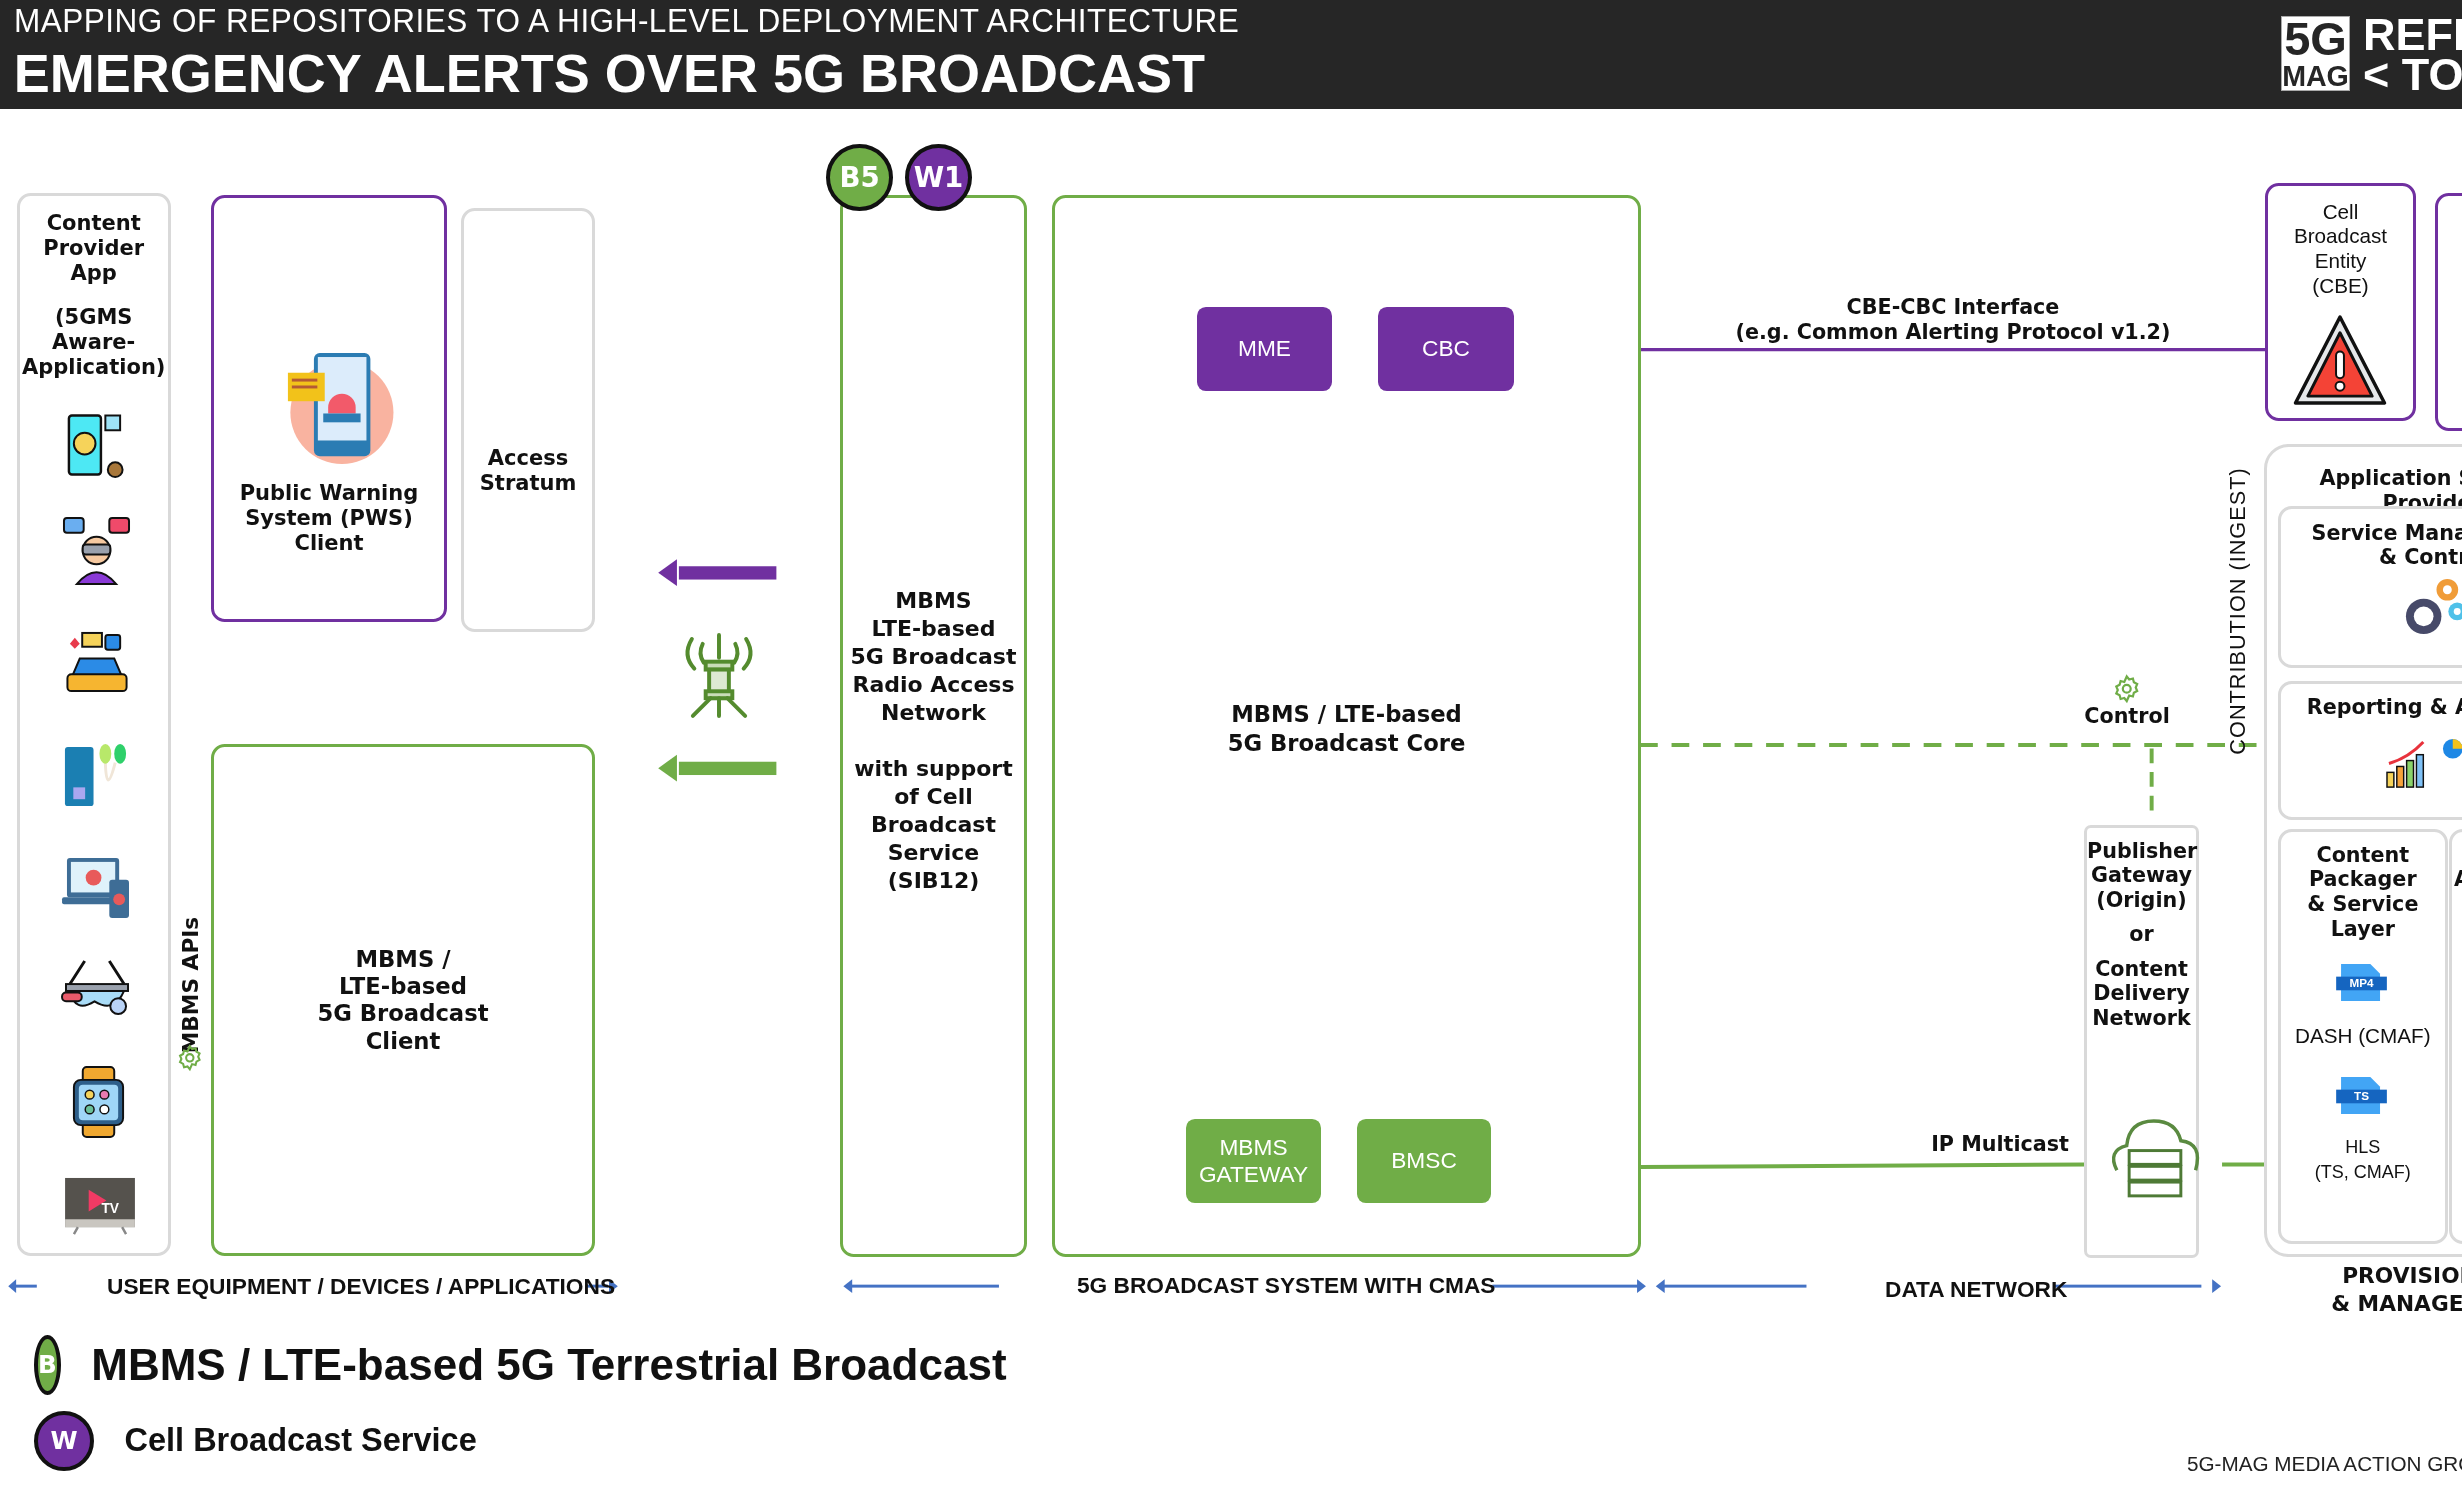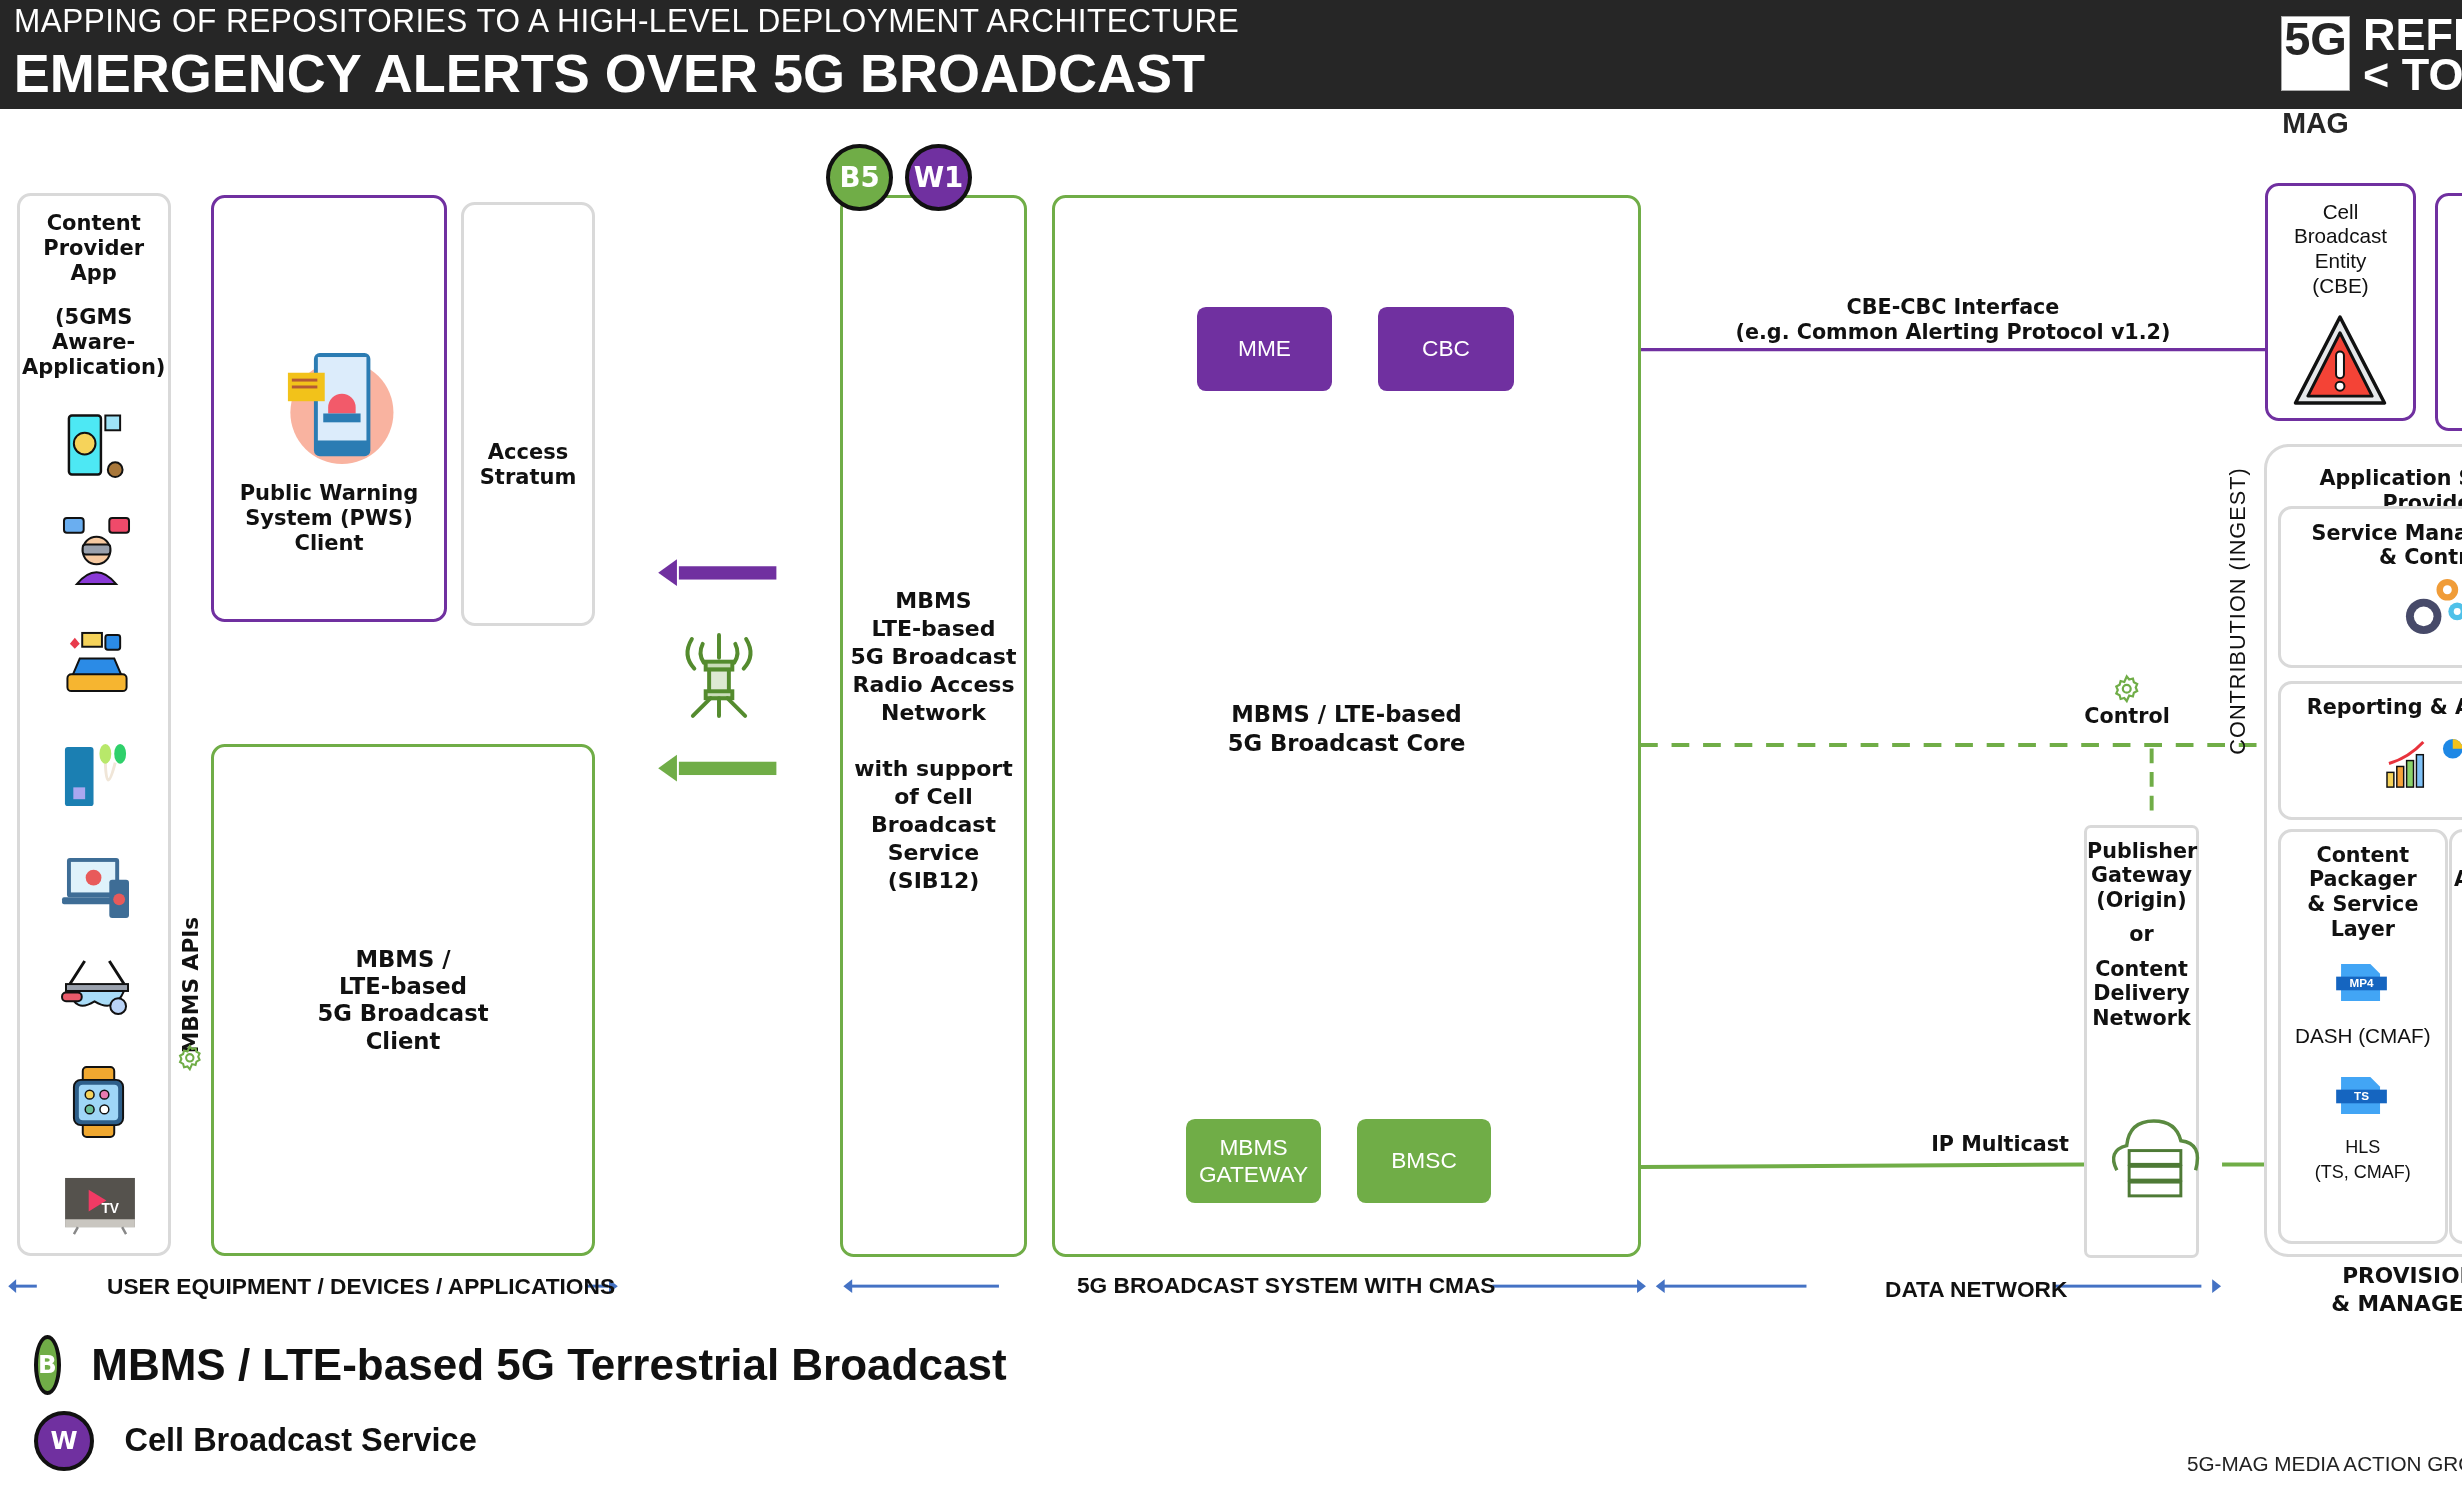--- a/index.html
+++ b/index.html
@@ -4,21 +4,21 @@
 <style>
   html,body{margin:0;padding:0;}
   body{width:2606px;height:1489px;position:relative;background:#ffffff;overflow:hidden;
        font-family:"DejaVu Sans","Liberation Sans",sans-serif;color:#111;}
   .abs{position:absolute;box-sizing:border-box;}
   .hdr{left:0;top:0;width:2606px;height:109px;background:#262626;}
   .hdr-sub{left:13.8px;top:3px;font-size:32.5px;color:#fff;font-family:"Liberation Sans",sans-serif;letter-spacing:0.5px;white-space:nowrap;transform:scaleX(0.97);transform-origin:left;}
   .hdr-title{left:13.8px;top:42px;font-size:54px;font-weight:bold;color:#fff;font-family:"Liberation Sans",sans-serif;white-space:nowrap;}
   .logo-box{left:2281px;top:15.8px;width:69px;height:75px;border:1px solid #aaa;background:#fff;color:#262626;font-family:"Liberation Sans",sans-serif;font-weight:bold;text-align:center;}
   .logo-5g{position:absolute;left:0;top:-3px;width:100%;font-size:47px;line-height:49px;}
-  .logo-mag{position:absolute;left:0;top:45px;width:100%;font-size:28.6px;line-height:29.5px;margin-top:47px;}
+  .logo-mag{position:absolute;left:0;top:45px;width:100%;font-size:28.6px;line-height:29.5px;}
   .logo-ref{left:2363px;top:10.8px;font-size:45px;font-weight:bold;color:#fff;font-family:"Liberation Sans",sans-serif;line-height:47px;white-space:nowrap;}
   .logo-tools{left:2363px;top:51px;font-size:45px;font-weight:bold;color:#fff;font-family:"Liberation Sans",sans-serif;line-height:47px;white-space:nowrap;}
 
   .box{border-radius:13.8px;background:#fff;}
   .grey{border:3.9px solid #d9d9d9;}
   .green{border:3.9px solid #70ad47;}
   .purple{border:3.9px solid #7030a0;}
   .lbl{font-weight:bold;text-align:center;line-height:1.2;}
   .node{display:flex;align-items:center;justify-content:center;text-align:center;color:#fff;border-radius:8.9px;font-size:22.7px;font-family:"Liberation Sans",sans-serif;line-height:1.2;}
   .badge{width:67px;height:67px;border-radius:50%;border:4.9px solid #111;color:#fff;font-weight:bold;font-size:27.6px;display:flex;align-items:center;justify-content:center;box-sizing:border-box;}
@@ -155,21 +155,21 @@
     <path d="M92 115 a28 28 0 0 1 56 0 v12 h-56z" fill="#f25a6a"></path>
     <rect x="82" y="127" width="76" height="18" fill="#2b7cb3"></rect>
   </svg>
   <div class="lbl" style="position:absolute;left:0;top:283px;width:100%;font-size:21px;">
     <div>Public Warning</div>
     <div>System (PWS)</div>
     <div>Client</div>
   </div>
 </div>
 
-<div class="abs box grey" style="left:461px;top:202px;width:134px;height:424px;">
+<div class="abs box grey" style="left:461px;top:208px;width:134px;height:424px;">
   <div class="lbl" style="position:absolute;left:0;top:235px;width:100%;font-size:21px;">
     <div>Access</div>
     <div>Stratum</div>
   </div>
 </div>
 
 <div class="abs" style="left:176px;top:901px;width:29.5px;height:148px;">
   <div class="lbl" style="position:absolute;left:14.8px;top:84px;transform:translate(-50%,-50%) rotate(-90deg);font-size:21.7px;white-space:nowrap;">MBMS APIs</div>
 </div>
 <svg class="abs" style="left:176px;top:1044px;width:27.6px;height:27.6px" viewBox="0 0 24 24">

